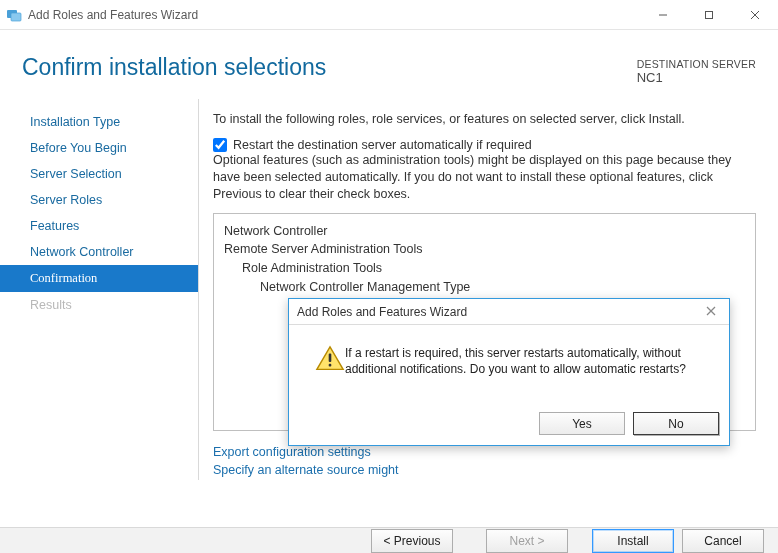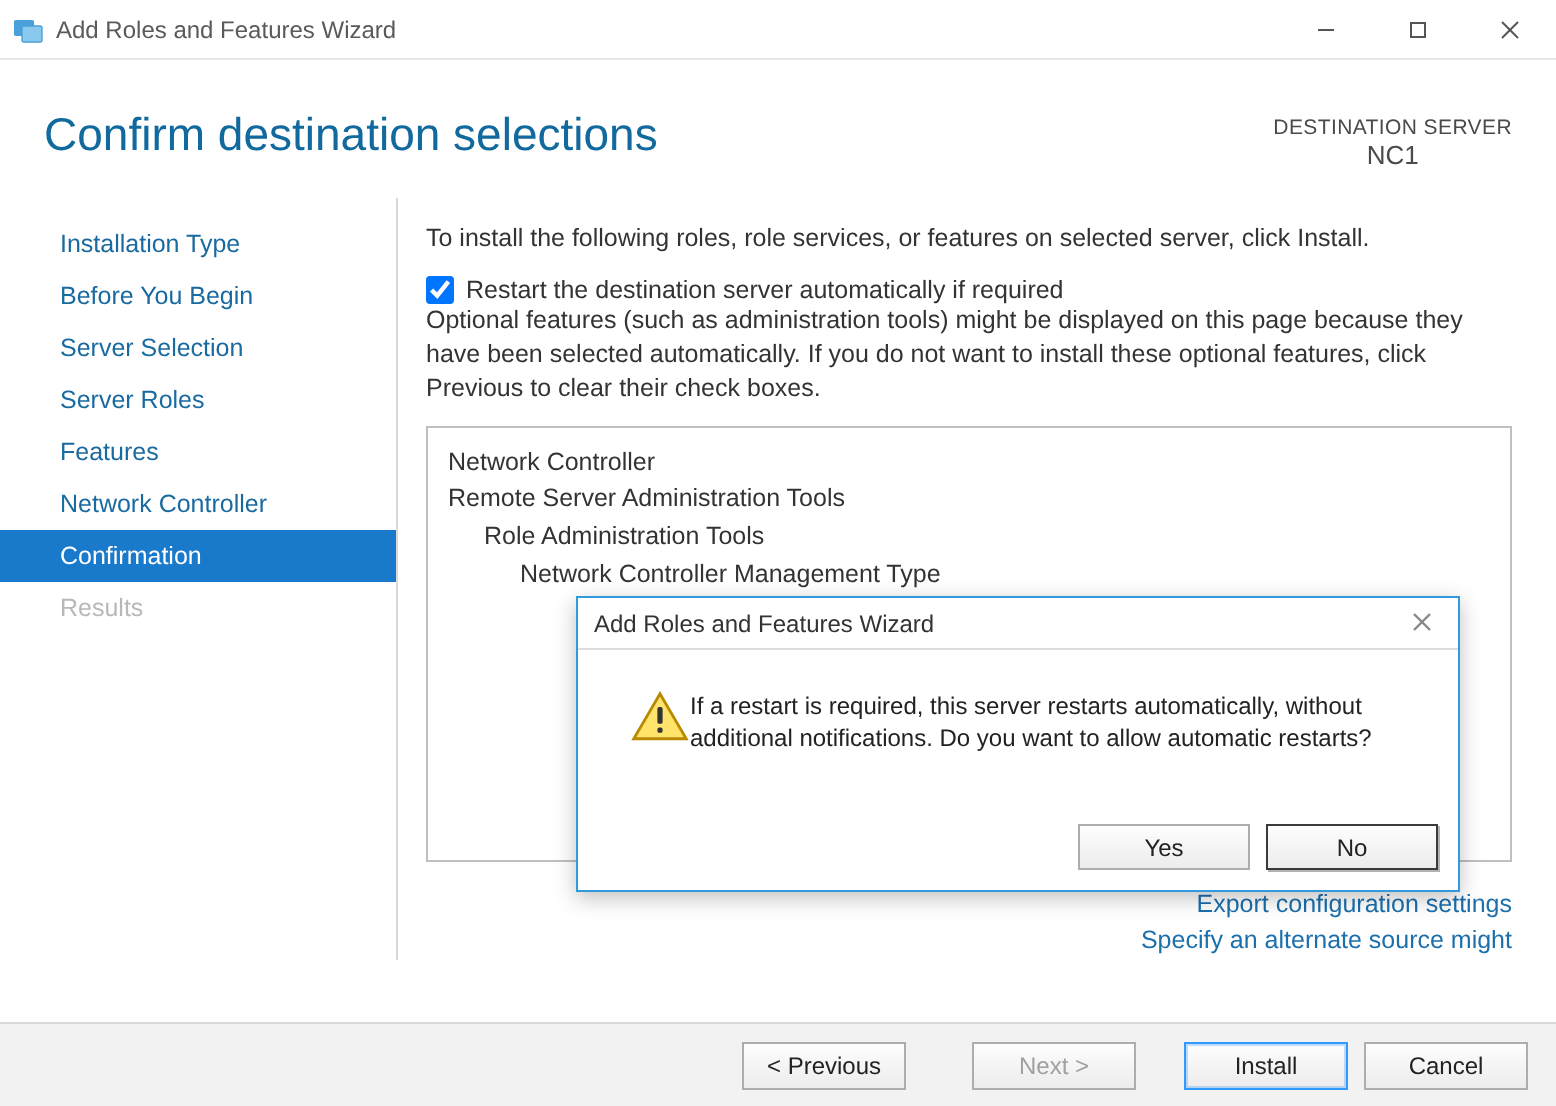--- a/index.html
+++ b/index.html
@@ -9,47 +9,47 @@
   .titlebar { height:30px; display:flex; align-items:center; padding-left:6px; background:#fff; border-bottom:1px solid #e5e5e5;}
   .titlebar .app-icon { width:16px; height:16px; margin-right:6px; display:flex; align-items:center; justify-content:center;}
   .titlebar .title { font-size:12px; color:#5a5a5a; flex:1;}
   .win-controls { display:flex; height:100%;}
   .win-btn { width:46px; display:flex; align-items:center; justify-content:center; color:#555;}
   .win-btn svg { width:10px; height:10px; }
 
   
   .header { display:flex; justify-content:space-between; padding:24px 22px 0 22px; }
   .page-title { font-size:23px; font-weight:300; color:#11699e; }
-  .dest { text-align:center; font-size:10.5px; color:#4a4a4a; padding-top:4px;}
+  .dest { text-align:left; font-size:10.5px; color:#4a4a4a; padding-top:4px;}
   .dest .label { letter-spacing:0.2px; }
   .dest .name { font-size:13px; }
 
   .body { display:flex; padding:0 0 0 0; margin-top:14px;}
 
   
   .nav { width:198px; padding-top:10px; }
   .nav-item { font-size:12.5px; color:#196aa0; padding:6px 10px 6px 30px; cursor:default;}
-  .nav-item.selected { background:#1979ca; color:#fff;}
+  .nav-item.selected { background:#1979ca; color:#fff;font-family:Liberation Serif, serif;}
   .nav-item.disabled { color:#b8b8b8; }
 
   
   .main { flex:1; border-left:1px solid #d9d9d9; padding:12px 22px 0 14px; font-size:12.5px; color:#333;}
   .para { margin:0 0 10px 0; line-height:1.35;}
   .chk-row { display:flex; align-items:center; margin:4px 0 0 0;}
   .chk-row input { margin:0 6px 0 0; width:14px; height:14px;}
   .feature-box { border:1px solid #bfbfbf; margin-top:6px; height:218px; padding:8px 10px; overflow:hidden; position:relative;}
   .feature-box .l0 { }
   .feature-box .l1 { padding-left:18px; }
   .feature-box .l2 { padding-left:36px; }
   .feature-box div { line-height:1.5; font-size:12.5px; color:#333;}
   .links { margin-top:12px; }
-  .links div { color:#1b6fad; font-size:12.5px; line-height:1.5; cursor:pointer;text-align:right;}
+  .links div { color:#1b6fad; font-size:12.5px; line-height:1.5; cursor:pointer;}
 
   
-  .footer { position:absolute; left:0; right:0; bottom:0; height:42px; background:#f2f2f2; border-top:1px solid #d9d9d9; display:flex; align-items:center; justify-content:flex-end; padding-right:14px; gap:8px;}
+  .footer { position:absolute; left:0; right:0; bottom:0; height:26px; background:#f2f2f2; border-top:1px solid #d9d9d9; display:flex; align-items:center; justify-content:flex-end; padding-right:14px; gap:8px;}
   .footer .spacer { width:8px;}
   .btn { min-width:82px; height:24px; font-size:12px; border:1px solid #adadad; background:linear-gradient(#fdfdfd,#ececec); display:flex; align-items:center; justify-content:center; cursor:default; color:#222;}
   .btn.disabled { color:#a0a0a0;margin-left:25px; }
   .btn.default { border:1px solid #3399ff; box-shadow:inset 0 0 0 1px rgba(51,153,255,0.3);}
 
   
   .modal { position:absolute; left:288px; top:298px; width:442px; height:148px; background:#fff; border:1px solid #3399dd; box-shadow:0 3px 10px rgba(0,0,0,0.25);}
   .modal-title { height:26px; border-bottom:1px solid #dcdcdc; display:flex; align-items:center; padding:0 8px; font-size:12px; color:#333;}
   .modal-title .t { flex:1;}
   .modal-close { color:#777; width:20px; text-align:center;}
@@ -85,21 +85,21 @@
     <div class="win-btn">
         <svg viewBox="0 0 10 10">
           <line x1="1" y1="1" x2="9" y2="9" stroke="#555" stroke-width="1"></line>
           <line x1="9" y1="1" x2="1" y2="9" stroke="#555" stroke-width="1"></line>
         </svg>
       </div>
   </div>
 </div>
 
 <div class="header">
-  <div class="page-title">Confirm destination selections</div>
+  <div class="page-title">Confirm installation selections</div>
   <div class="dest">
     <div class="label">DESTINATION SERVER</div>
     <div class="name">NC1</div>
   </div>
 </div>
 
 <div class="body">
 
   <div class="nav">
     <div class="nav-item">Installation Type</div>

